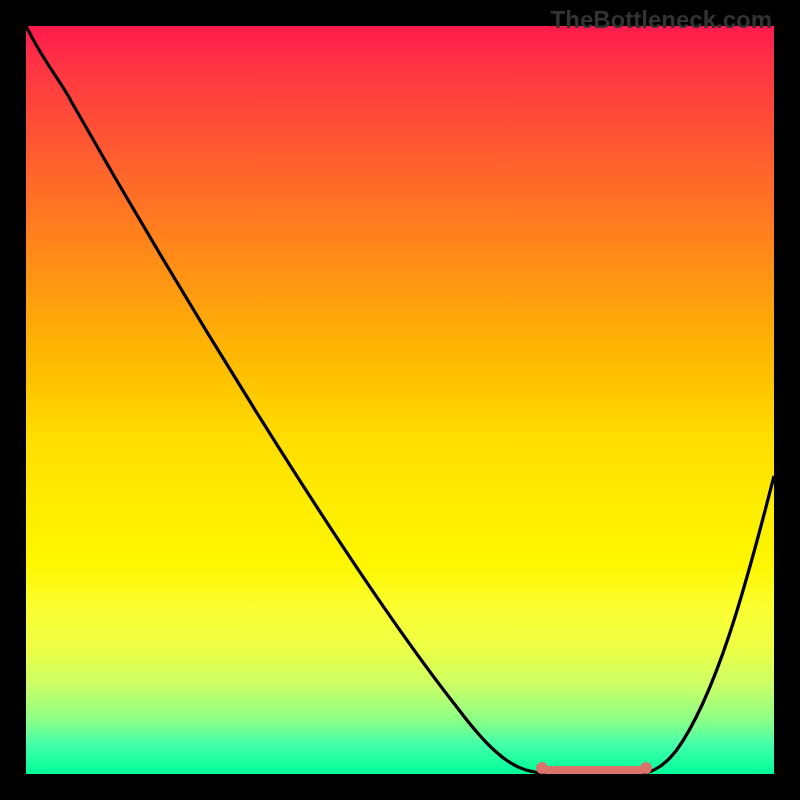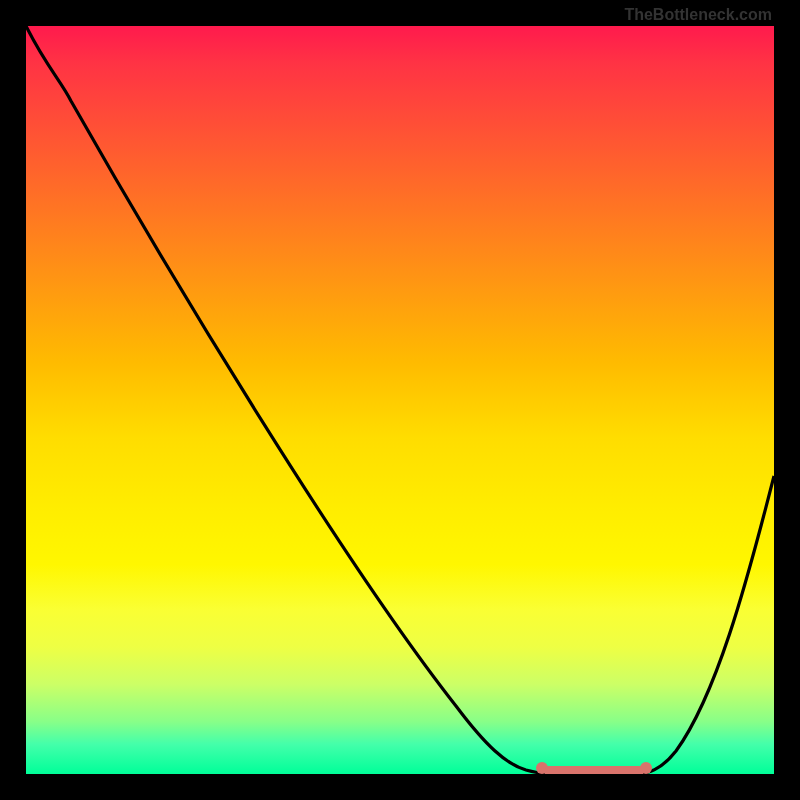--- a/index.html
+++ b/index.html
@@ -38,21 +38,21 @@
       #ccff66 88%,
       #88ff88 93%,
       #44ffaa 96%,
       #00ff99 100%);
   }
   .watermark {
     position: absolute;
     top: 6px;
     right: 28px;
     color: #333;
-    font-size: 16px;
+    font-size: 24px;
     font-weight: bold;
   }
   svg.curve {
     position: absolute;
     left: 26px;
     top: 26px;
     width: 748px;
     height: 748px;
   }
 </style>

